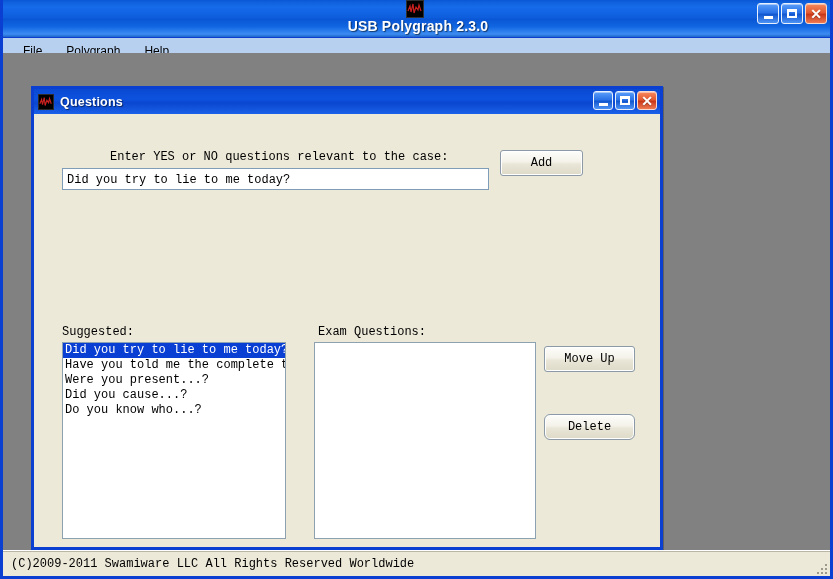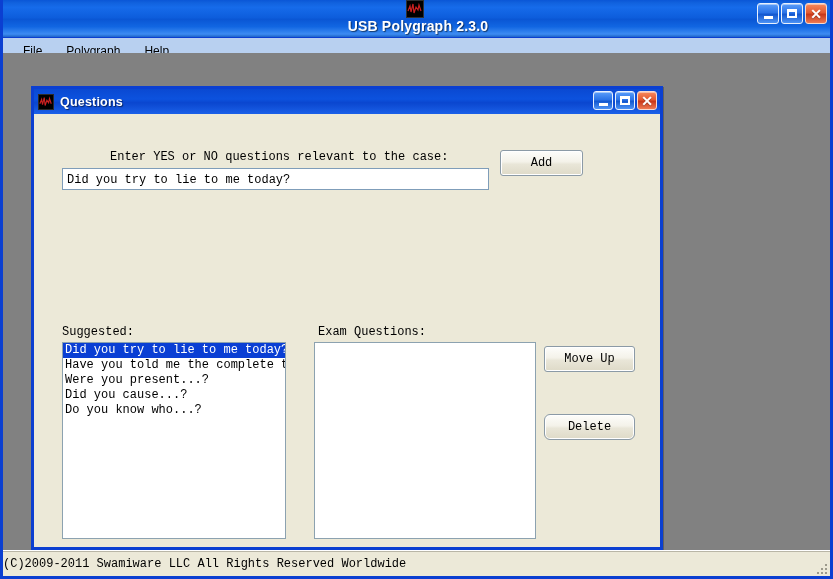--- a/index.html
+++ b/index.html
@@ -221,20 +221,21 @@
   
   #statusbar {
     position: absolute;
     left: 0; bottom: 0; right: 0;
     height: 26px;
     background: #ece9d8;
     border-top: 1px solid #ffffff;
     box-shadow: inset 0 1px 0 #b9b6a6;
     display: flex;
     align-items: center;
+    padding-left: 8px;
   }
   #status-text { font-size: 12px; }
   #resize-grip {
     position: absolute;
     right: 2px; bottom: 1px;
     width: 14px; height: 14px;
   }
   .grip-dot {
     position: absolute;
     width: 2px; height: 2px;

